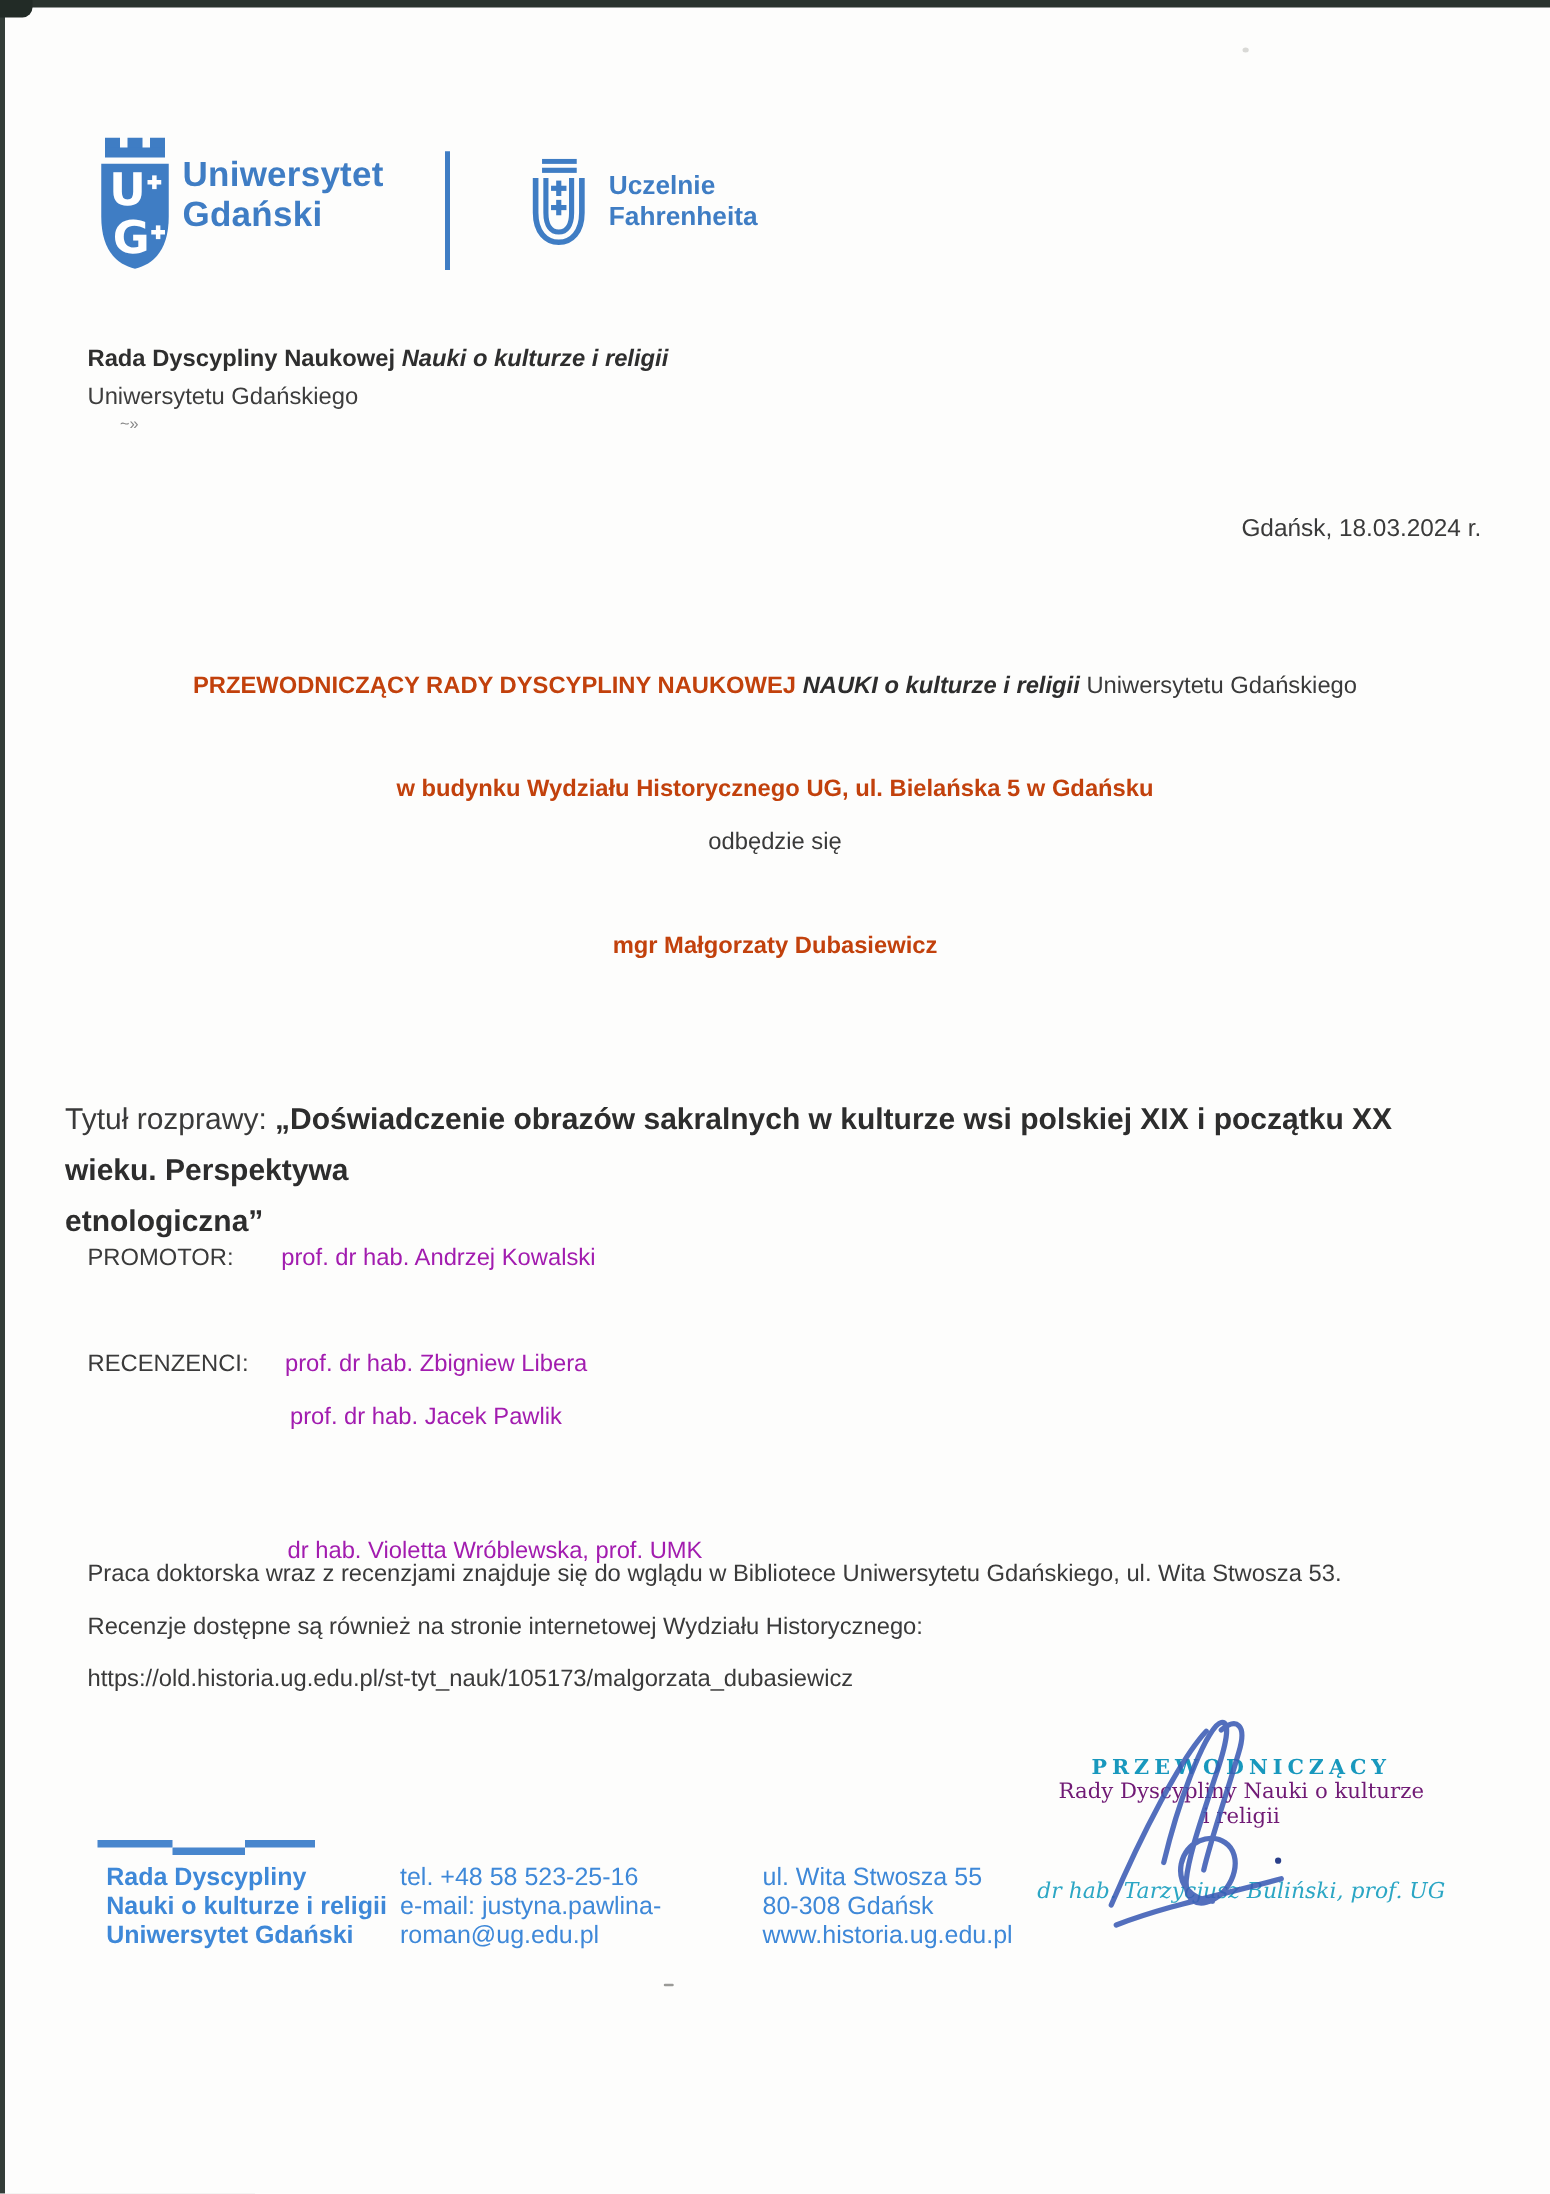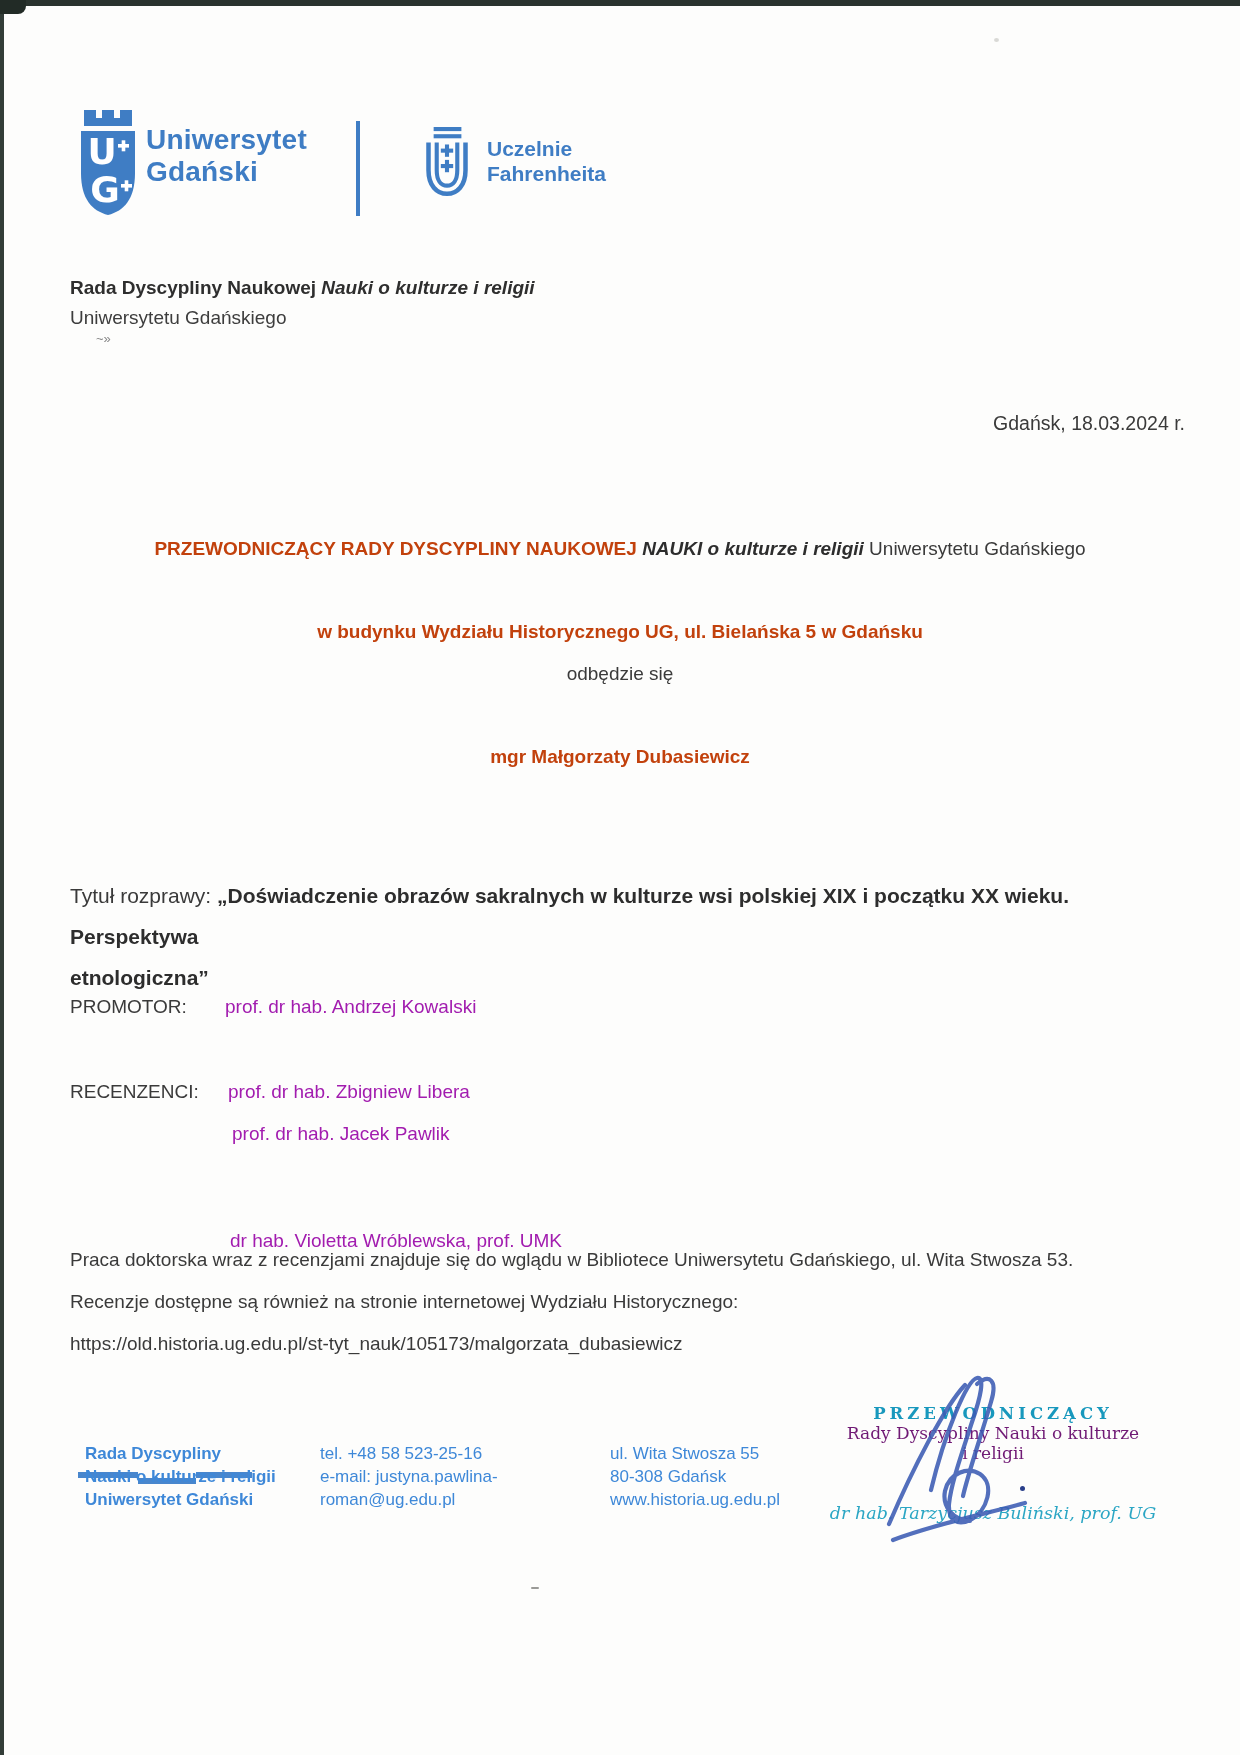--- a/index.html
+++ b/index.html
@@ -22,21 +22,21 @@
   .org-line2{left:70px;top:307px;font-size:19px;color:#3d3d3d;}
   .tilde-artifact{left:96px;top:331px;font-size:13px;color:#888;}
   .speck{border-radius:50%;}
   .date-line{right:55px;top:412px;font-size:19.5px;color:#3a3a3a;}
   
   .cline{left:35px;width:1170px;text-align:center;font-size:19px;color:#3a3a3a;white-space:nowrap;}
   .cline b{color:#c2410c;}
   .cline .bi{font-weight:bold;font-style:italic;color:#2d2d2d;}
   .l1{top:538px;} .l2{top:580px;} .l3{top:621px;} .l4{top:663px;} .l5{top:703px;} .l6{top:746px;}
   
-  .thesis{left:70px;top:875px;width:1120px;font-size:21px;line-height:41px;color:#3a3a3a;}
+  .thesis{left:52px;top:875px;width:1120px;font-size:24px;line-height:41px;color:#3a3a3a;}
   .thesis .ttl{font-weight:bold;color:#2d2d2d;}
   
   .lab{font-size:19px;color:#3a3a3a;}
   .val{font-size:19px;color:#a21caf;}
   .promotor-label{left:70px;top:996px;}
   .promotor-name{left:225px;top:996px;}
   .recenzenci-label{left:70px;top:1081px;}
   .rec1{left:228px;top:1081px;} .rec2{left:232px;top:1123px;} .rec3{left:230px;top:1230px;}
   
   .avail{font-size:19px;color:#3a3a3a;white-space:nowrap;left:70px;}
@@ -45,21 +45,21 @@
   .stamp{left:833px;top:1404px;width:320px;text-align:center;font-family:"DejaVu Serif","Liberation Serif",serif;}
   .stamp-l1{font-size:16.5px;font-weight:bold;letter-spacing:4px;color:#1898bd;}
   .stamp-l2,.stamp-l3{font-size:17px;color:#701a75;line-height:20px;}
   .stamp-name{left:823px;top:1503px;width:340px;text-align:center;font-family:"DejaVu Serif","Liberation Serif",serif;font-style:italic;font-size:17.5px;color:#2ba6c4;}
   .sig-dot{left:1020px;top:1486px;width:5px;height:5px;background:#2a3f8a;border-radius:50%;}
   
   .bar{height:6px;background:#4886cd;}
   .bar-a{left:78px;top:1472px;width:60px;}
   .bar-b{left:138px;top:1478px;width:58px;}
   .bar-c{left:196px;top:1472px;width:56px;}
-  .fcol{top:1442px;font-size:17px;line-height:23px;color:#3e88d8;}
+  .fcol{top:1491px;font-size:20px;line-height:23px;color:#3e88d8;}
   .fcol1{left:85px;font-weight:bold;}
   .fcol2{left:320px;}
   .fcol3{left:610px;}
 </style>
 </head>
 <body>
 
 <div class="page">
 
   <div class="abs edge-top"></div>

